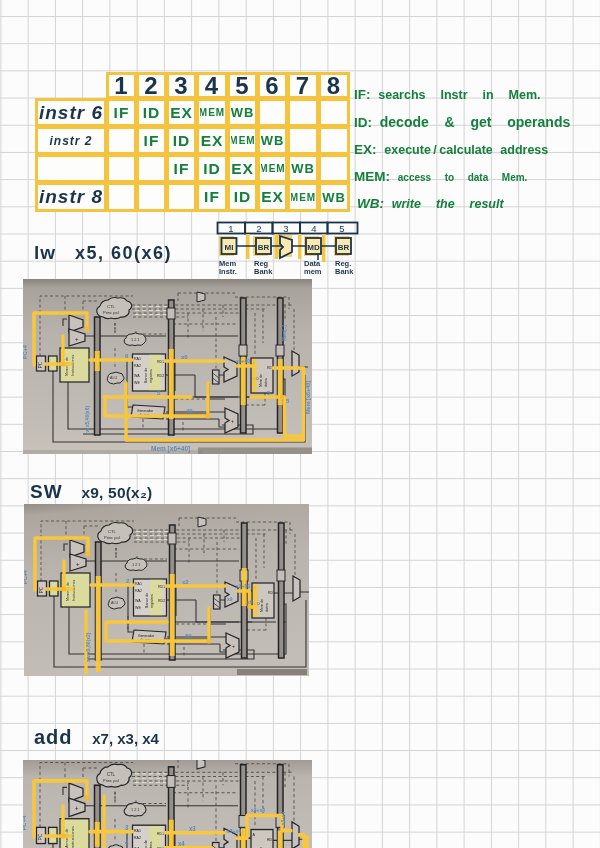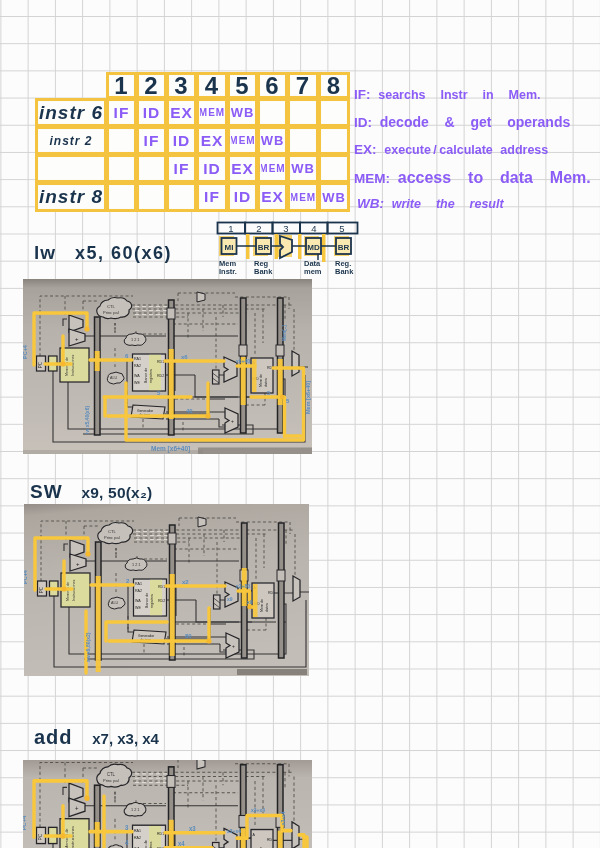--- a/index.html
+++ b/index.html
@@ -6,21 +6,21 @@
 body{width:600px;height:848px;position:relative;overflow:hidden;
   font-family:"Liberation Sans",sans-serif;
   background-color:#fcfcfc;
   background-image:
     linear-gradient(to right,#d3d3d3 1px,transparent 1px),
     linear-gradient(to bottom,#d3d3d3 1px,transparent 1px);
   background-size:27.25px 27.2px;
   background-position:0.4px 16px;}
 .abs{position:absolute;}
 .navy{color:#1b344d;}
-.blue{color:#8b5cf6;}
+.blue{color:#15803d;}
 .cell{position:absolute;border:3.5px solid #f4c440;box-sizing:border-box;background:#fdfdfb;outline:1px solid #fbfbf8;outline-offset:-4px;
   display:flex;align-items:center;justify-content:center;}
 .hw{font-weight:bold;letter-spacing:1px;}
 </style>
 </head>
 <body>
 
 <div>
 <div class="cell" style="left:106px;top:72px;width:31px;height:27px;">
       <span class="navy hw" style="font-size:24px;">1</span>
@@ -143,21 +143,21 @@
       <span class="blue hw" style="font-size:13px;">WB</span>
     </div>
 </div>
 
 <div class="abs blue" style="left:354px;top:87px;font-size:13.5px;font-weight:bold;word-spacing:4px;"><span>IF:</span> <span style="font-size:12.5px;">searchs&nbsp; Instr&nbsp; in&nbsp; Mem.</span></div>
 
 <div class="abs blue" style="left:354px;top:114px;font-size:13.5px;font-weight:bold;word-spacing:4px;"><span>ID:</span> <span style="font-size:14px;">decode&nbsp; &amp;&nbsp; get&nbsp; operands</span></div>
 
 <div class="abs blue" style="left:354px;top:142px;font-size:13.5px;font-weight:bold;word-spacing:4px;"><span>EX:</span> <span style="font-size:12.5px;">execute / calculate address</span></div>
 
-<div class="abs blue" style="left:354px;top:169px;font-size:13.5px;font-weight:bold;word-spacing:4px;"><span>MEM:</span> <span style="font-size:16px;">access&nbsp; to&nbsp; data&nbsp; Mem.</span></div>
+<div class="abs blue" style="left:354px;top:169px;font-size:13.5px;font-weight:bold;word-spacing:4px;"><span>MEM:</span> <span style="font-size:10px;">access&nbsp; to&nbsp; data&nbsp; Mem.</span></div>
 
 <div class="abs blue" style="left:357px;top:196px;font-size:13.5px;font-weight:bold;word-spacing:4px;font-style:italic;"><span>WB:</span> <span style="font-size:12.5px;">write&nbsp; the&nbsp; result</span></div>
 
 <svg class="abs" style="left:215px;top:220px;" width="150" height="62" viewBox="0 0 150 62">
 
   <g stroke="#1b344d" stroke-width="1.8" fill="none">
     <rect x="2.5" y="2.5" width="27.5" height="11"></rect>
     <rect x="30" y="2.5" width="27.5" height="11"></rect>
     <rect x="57.5" y="2.5" width="27.5" height="11"></rect>
     <rect x="85" y="2.5" width="27.5" height="11"></rect>

